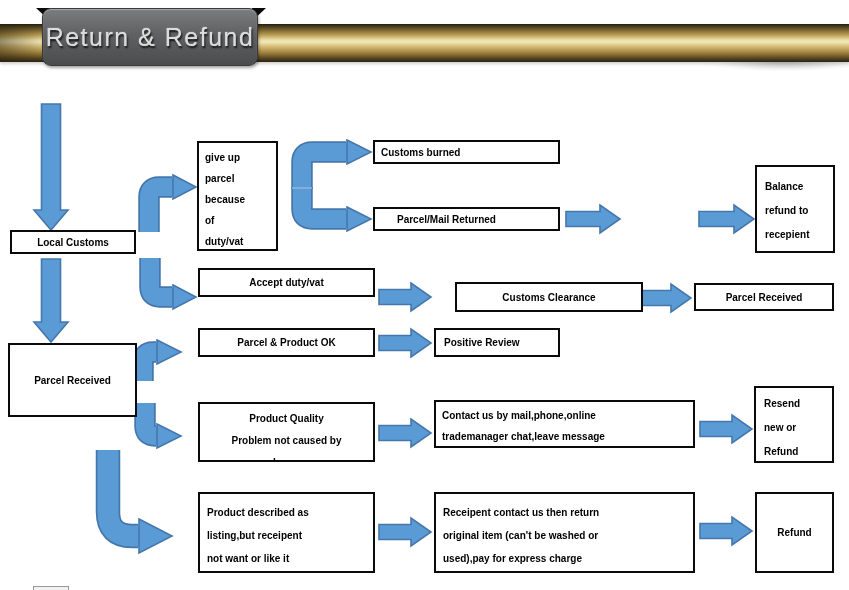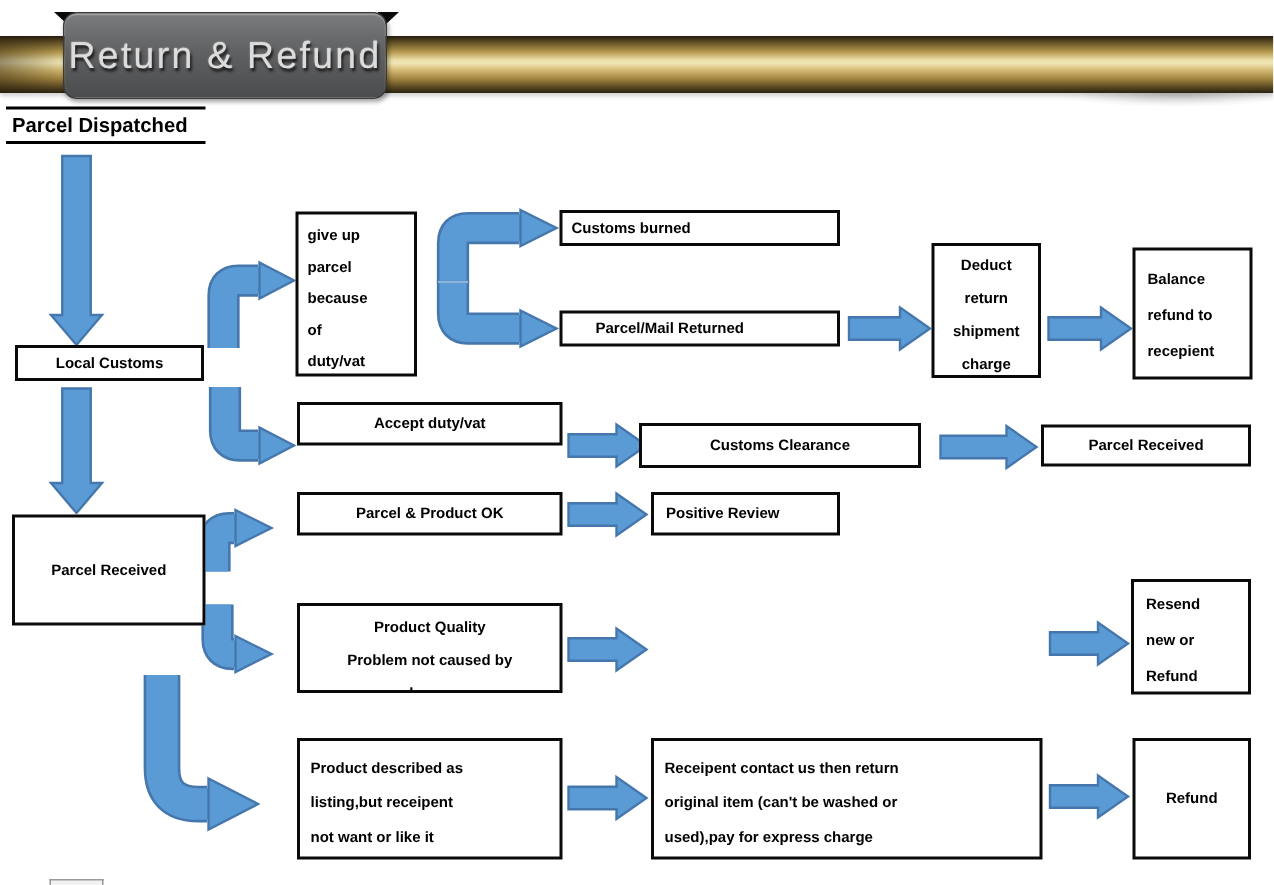--- a/index.html
+++ b/index.html
@@ -77,21 +77,20 @@
 
   <div class="gold-bar"></div>
   <div class="gold-bar-left-shade"></div>
   <div class="bar-swoosh"></div>
   <div class="notch notch-left"></div>
   <div class="notch notch-right"></div>
   <div class="title-tab">
     <span class="title-text">Return &amp; Refund</span>
   </div>
 
-  <div class="dispatched">Parcel Dispatched</div>
 
   <svg class="arrows" width="849" height="590" viewBox="0 0 849 590">
 
     <polygon class="blk" points="41.5,104 41.5,210 34,210 51,230 68,210 60.5,210 60.5,104"></polygon>
     <polygon class="blk" points="41.5,259 41.5,322 34,322 51,342 68,322 60.5,322 60.5,259"></polygon>
 
     <polygon class="blk" points="566,211.5 600,211.5 600,205 620,219 600,233 600,226.5 566,226.5"></polygon>
     <polygon class="blk" points="699,211.5 734,211.5 734,205 754,219 734,233 734,226.5 699,226.5"></polygon>
     <polygon class="blk" points="379,289.5 411,289.5 411,283 431,297 411,311 411,304.5 379,304.5"></polygon>
     <polygon class="blk" points="627,290.5 671,290.5 671,284 691,298 671,312 671,305.5 627,305.5"></polygon>
@@ -136,45 +135,43 @@
   <div class="box" style="left:197px; top:141px; width:81px; height:110px; padding:4px 0 0 6px;">give up
 parcel
 because
 of
 duty/vat</div>
 
   <div class="box flex-left" style="left:373px; top:140px; width:187px; height:24px; padding-left:6px;">Customs burned</div>
 
   <div class="box flex-left" style="left:373px; top:207px; width:187px; height:24px; padding-left:22px;">Parcel/Mail Returned</div>
 
-  <div class="box" style="left:621px; top:162px; width:73px; height:90px; text-align:center; padding-top:3px; line-height:22px;">Deduct
-return
-shipment
-charge</div>
 
   <div class="box" style="left:755px; top:165px; width:80px; height:88px; padding:8px 0 0 8px; line-height:24px;">Balance
 refund to
 recepient</div>
 
   <div class="box flex-center" style="left:198px; top:268px; width:177px; height:29px;">Accept duty/vat</div>
 
-  <div class="box flex-center" style="left:426px; top:282px; width:188px; height:30px;">Customs Clearance</div>
+  <div class="box flex-center" style="left:455px; top:282px; width:188px; height:30px;">Customs Clearance</div>
 
   <div class="box flex-center" style="left:694px; top:283px; width:140px; height:28px;">Parcel Received</div>
 
   <div class="box flex-center" style="left:198px; top:328px; width:177px; height:29px;">Parcel &amp; Product OK</div>
 
   <div class="box flex-left" style="left:434px; top:328px; width:126px; height:29px; padding-left:8px;">Positive Review</div>
 
   <div class="box flex-center" style="left:8px; top:343px; width:129px; height:74px;">Parcel Received</div>
 
   <div class="box" style="left:198px; top:402px; width:177px; height:60px; text-align:center; padding-top:4px; line-height:22px;">Product Quality
 Problem not caused by
 buyer</div>
 
+  <div class="box" style="left:434px; top:400px; width:261px; height:48px; padding:3px 0 0 6px; line-height:21px;">Contact us by mail,phone,online
+trademanager chat,leave message</div>
 
   <div class="box" style="left:754px; top:386px; width:80px; height:77px; padding:4px 0 0 8px; line-height:24px;">Resend
 new or
 Refund</div>
 
   <div class="box" style="left:198px; top:492px; width:177px; height:81px; padding:7px 0 0 7px; line-height:23px;">Product described as
 listing,but receipent
 not want or like it</div>
 
   <div class="box" style="left:434px; top:492px; width:261px; height:81px; padding:7px 0 0 7px; line-height:23px;">Receipent contact us then return

